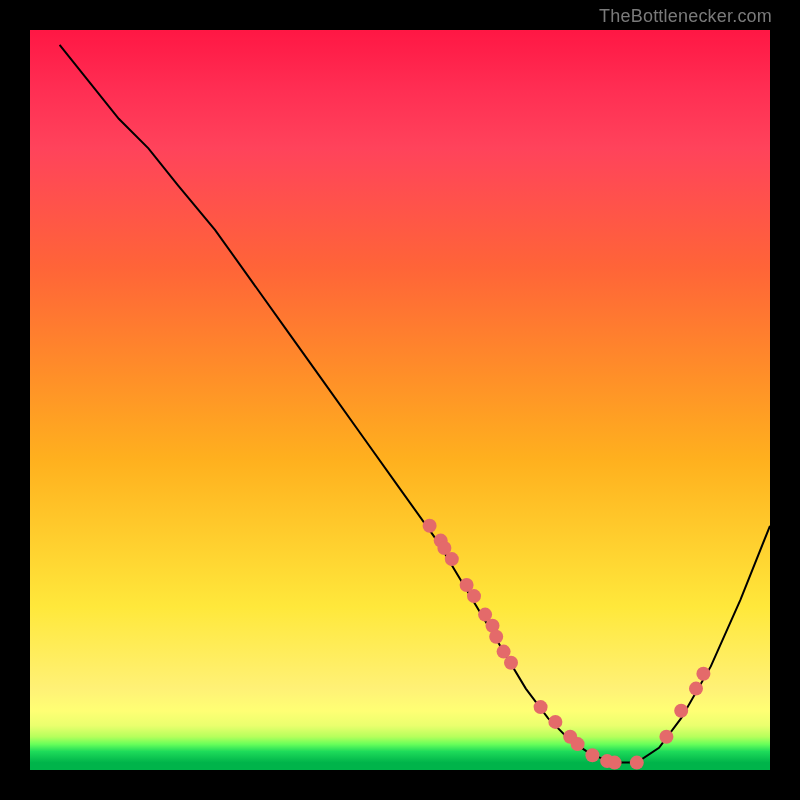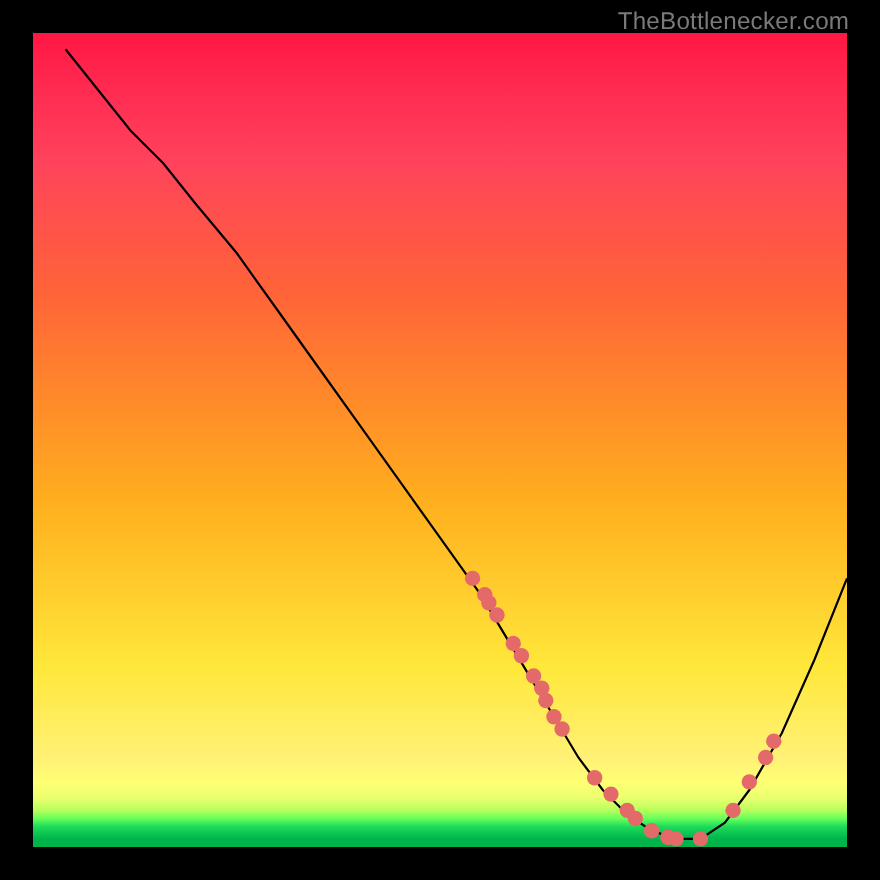--- a/index.html
+++ b/index.html
@@ -42,21 +42,21 @@
       #69ff5a 96.5%,
       #1edb5a 97.5%,
       #00b44a 99%
     );
   }
   .attribution {
     position: absolute;
     top: 6px;
     right: 28px;
     color: #7a7a7a;
-    font-size: 22px;
+    font-size: 18px;
     letter-spacing: 0.2px;
     user-select: none;
   }
   svg.curve {
     position: absolute;
     top: 0;
     left: 0;
     width: 740px;
     height: 740px;
     overflow: visible;

